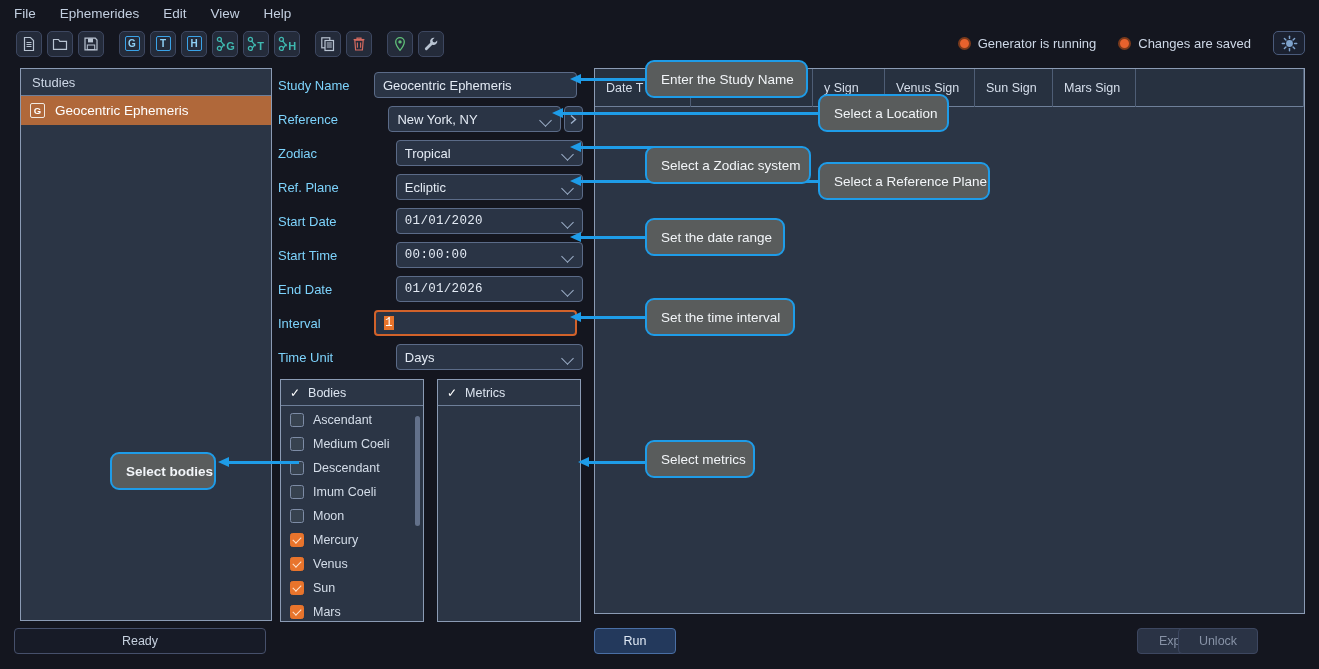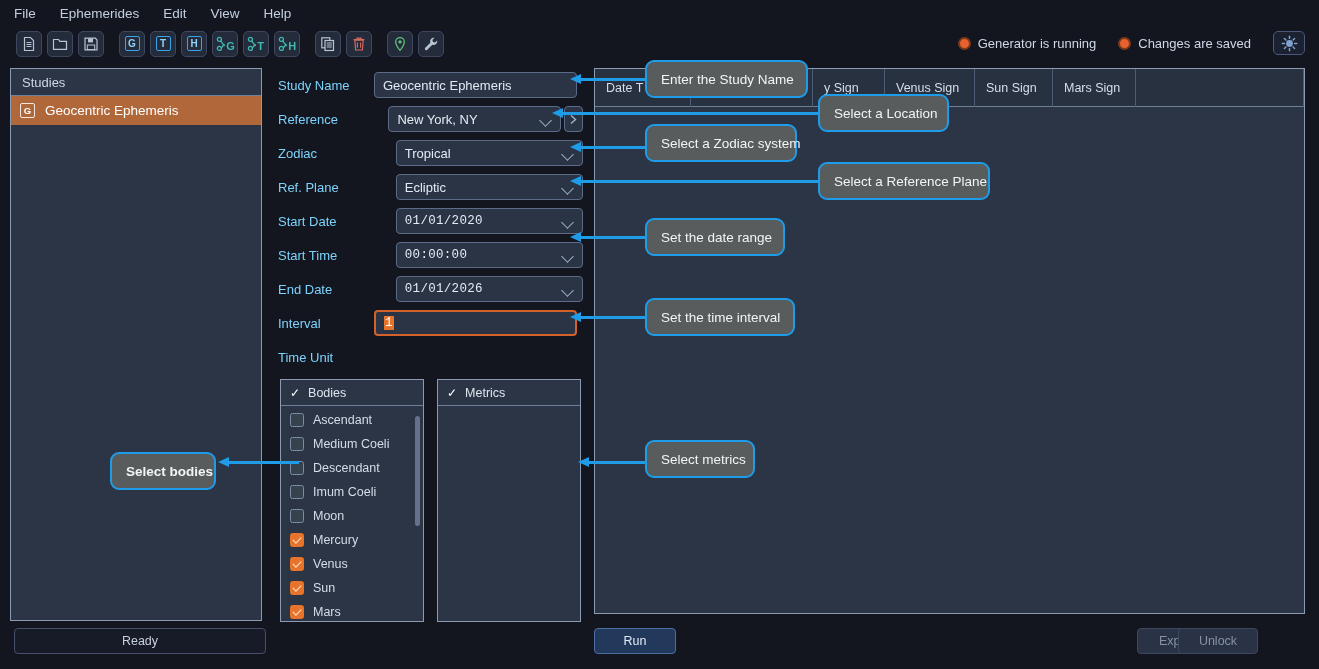--- a/index.html
+++ b/index.html
@@ -48,21 +48,21 @@
   }
   .status-text { font-size: 13px; color: #cdd7e6; }
   .status-grp { display: flex; align-items: center; gap: 7px; margin-right: 12px;}
   .sun-btn {
     width: 32px; height: 24px; border-radius: 5px; border: 1px solid #4a5a7a;
     background: #1b2130; display: flex; align-items: center; justify-content: center;
   }
 
   
   .studies-panel {
-    position: absolute; left: 10px; top: 68px; width: 252px; height: 553px;
+    position: absolute; left: 20px; top: 68px; width: 252px; height: 553px;
     background: #2b3545; border: 1px solid #8b9bb4;
   }
   .studies-header {
     height: 27px; background: #2b3545; border-bottom: 1px solid #6e7f99;
     display:flex; align-items:center; padding-left: 11px;
     font-size: 13px; color: #cdd7e6;
   }
   .study-row {
     height: 29px; background: #b0683a; display: flex; align-items: center;
     padding-left: 9px; gap: 10px; color: #ffffff; font-size: 13.5px; cursor: pointer;
@@ -375,20 +375,24 @@
       </div>
     </div>
     <div class="frow">
       <div class="flabel">Interval</div>
       <div class="fctrl focus mono">
         <span class="sel-hint">1</span>
       </div>
     </div>
     <div class="frow">
       <div class="flabel">Time Unit</div>
+      <div class="fctrl sel">
+        <span>Days</span>
+        <span class="chev"></span>
+      </div>
     </div>
   </div>
 
 <div class="list-box" id="bodies-box">
   <div class="list-head">
     <span class="tick">✓</span>
     <span>Bodies</span>
   </div>
   <div class="list-body" id="bodies-list">
       <div class="citem">
@@ -481,19 +485,19 @@
     <div class="arrow" style="left: 218px; top: 457px; width: 82px;">
       <span class="ahead"></span>
       <span class="aline" style="width:72px"></span>
     </div>
     <div class="arrow" style="left: 578px; top: 457px; width: 80px;">
       <span class="ahead"></span>
       <span class="aline" style="width:70px"></span>
     </div>
     <div class="callout" style="left: 645px; top: 60px; width: 163px;">Enter the Study Name</div>
     <div class="callout" style="left: 818px; top: 94px; width: 131px;">Select a Location</div>
-    <div class="callout" style="left: 645px; top: 124px; width: 152px;">Select a Zodiac system</div>
+    <div class="callout" style="left: 645px; top: 146px; width: 166px;">Select a Zodiac system</div>
     <div class="callout" style="left: 818px; top: 162px; width: 172px;">Select a Reference Plane</div>
     <div class="callout" style="left: 645px; top: 218px; width: 140px;">Set the date range</div>
     <div class="callout" style="left: 645px; top: 298px; width: 150px;">Set the time interval</div>
     <div class="callout" style="left: 110px; top: 452px; width: 106px; font-weight: bold;">Select bodies</div>
     <div class="callout" style="left: 645px; top: 440px; width: 110px;">Select metrics</div>
   </div>
 
 </body></html>

